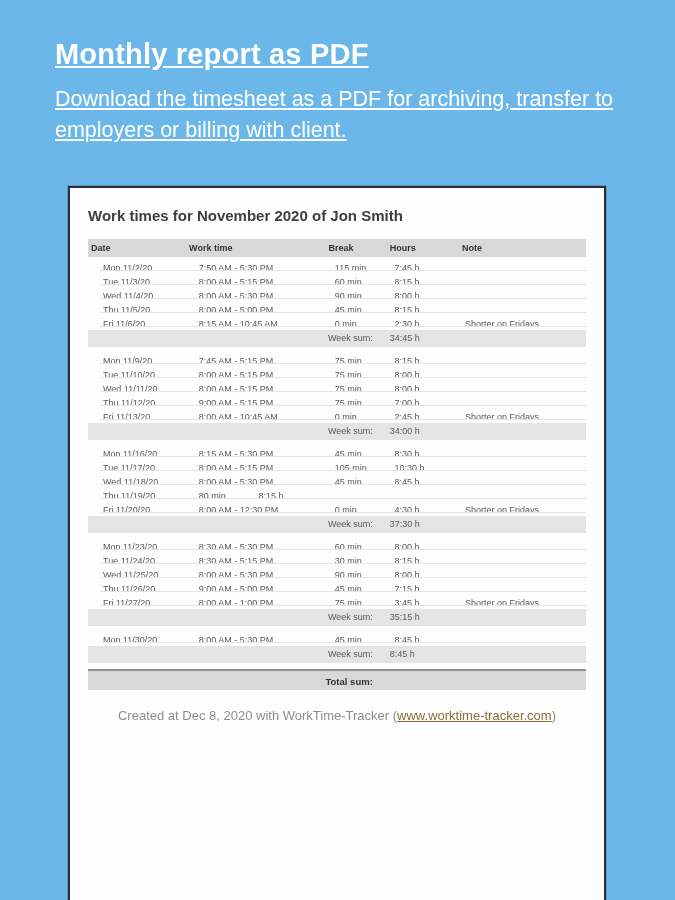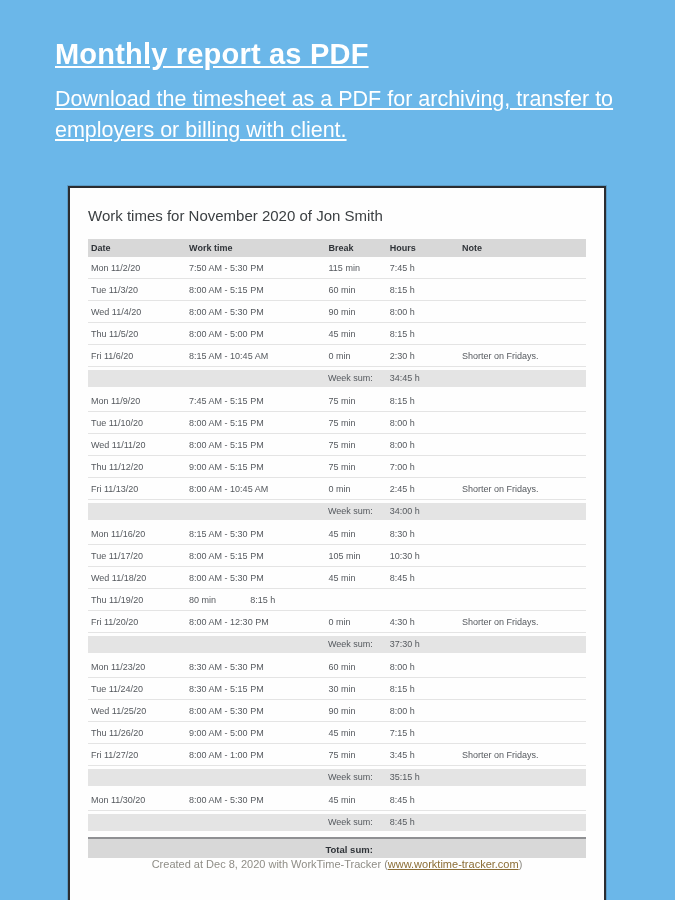--- a/index.html
+++ b/index.html
@@ -14,44 +14,44 @@
   .hero p  { margin-top:13px; font-size:21.5px; font-weight:400; line-height:1.43; width:622px; }
 
   .card {
     position:absolute; left:68px; top:186px;
     width:538px; height:736px;
     background:#fefefe;
     border:2px solid #2b2d31;
     box-shadow:0 0 0 1px rgba(0,0,0,0.15);
     padding:0 18px;
   }
-  .doc-title { margin:19px 0 15px; font-size:15px; color:#3c4043; font-weight:400; }
+  .doc-title { margin:19px 0 15px; font-size:15px; color:#3c4043; font-weight:700; }
 
   .tbl { width:100%; font-size:9px; color:#55595e; }
   .thead {
     display:flex; background:#d8d8d8; height:18px; line-height:18px;
     font-weight:700; color:#2f3338; font-size:9px;
   }
   .cell { display:inline-block; padding-left:3px; overflow:hidden; white-space:nowrap; }
   .c0{width:19.7%;} .c1{width:28%;} .c2{width:12.3%;} .c3{width:14.5%;} .c4{width:25.5%;}
-  .trow { display:flex; height:22px; line-height:22px; border-bottom:1px solid #e4e4e4; }
+  .trow { display:flex; height:14px; line-height:22px; border-bottom:1px solid #e4e4e4;margin-left:12px; }
   .sumrow {
     display:flex; height:17px; line-height:17px; background:#e4e4e4;
     margin:3px 0; color:#55595e;
   }
   .sum-label { width:60%; text-align:right; padding-right:14px; }
   .total-row {
     display:flex; height:21px; line-height:21px; background:#d8d8d8;
     border-top:2px solid #8f9093; margin-top:6px; font-weight:700;
     color:#2f3338; font-size:9.5px;flex-direction:column;
   }
   .total-label { width:60%; text-align:right; padding-right:14px; }
 
   .doc-footer {
-    text-align:center; font-size:11px; color:#8f8d86;
+    margin-top:18px; text-align:center; font-size:13px; color:#8f8d86;
   }
   .doc-footer a { color:#8b6d35; text-decoration:underline; cursor:pointer; }
 </style>
 </head>
 <body>
 
 <div class="hero">
   <h1>Monthly report as PDF</h1>
   <p>Download the timesheet as a PDF for archiving, transfer to employers or billing with client.</p>
 </div>

